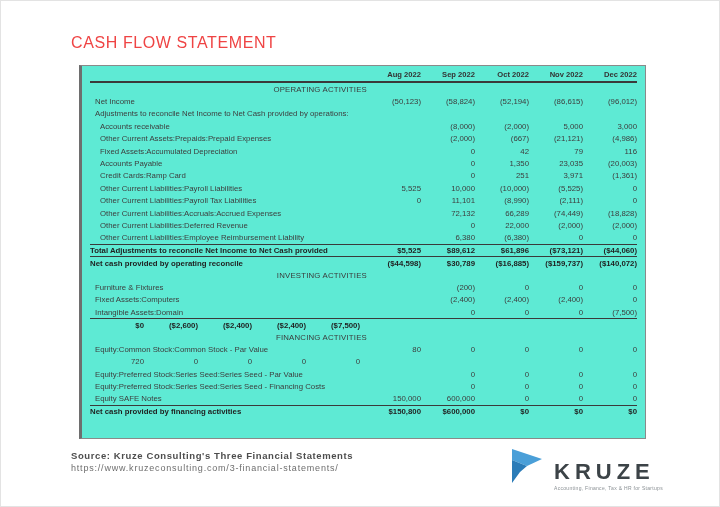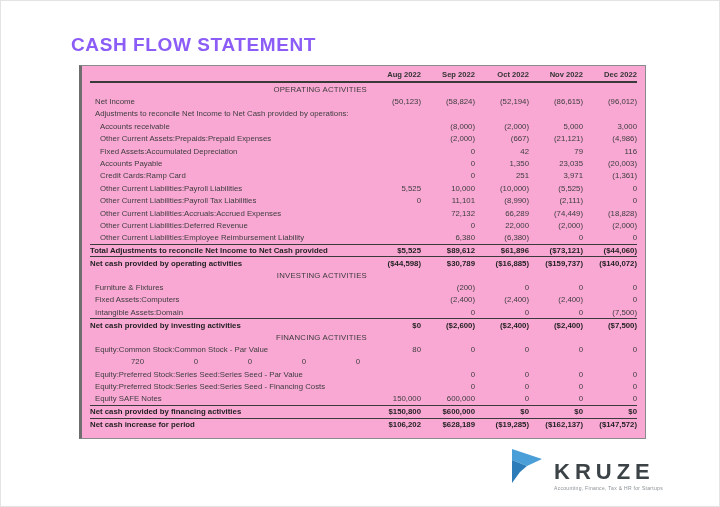--- a/index.html
+++ b/index.html
@@ -9,28 +9,28 @@
     background:#fff;
     position:relative;
     overflow:hidden;
   }
   .page {
     position:absolute; left:0; top:0; width:720px; height:507px;
     border:1px solid #e3e3e3; background:#fff;
   }
   .title {
     position:absolute; left:70px; top:33px;
-    font-size:19px; font-weight:bold; letter-spacing:0.6px;
-    color:#8b5cf6;
+    font-size:16px; font-weight:normal; letter-spacing:0.6px;
+    color:#ef4444;
   }
   .table-box {
     position:absolute; left:78px; top:64px; width:567px; height:374px;
     border:1px solid #8a8a8a;
     border-left:3px solid #6e6e6e;
-    background:#f9a8d4;
+    background:#5eead4;
     padding:2px 8px 0 8px;
   }
   .thead {
     display:flex; align-items:flex-end;
     height:15px;
     border-bottom:2px solid #3a3a3a;
   }
   .thead .lab { flex:1; }
   .thead .th {
     width:54px; text-align:right;
@@ -199,21 +199,21 @@
         </div>
         <div class="trow total ind0 rule">
           <div class="lab">Total Adjustments to reconcile Net Income to Net Cash provided</div>
           <div class="val">$5,525</div>
           <div class="val">$89,612</div>
           <div class="val">$61,896</div>
           <div class="val">($73,121)</div>
           <div class="val">($44,060)</div>
         </div>
         <div class="trow total ind0 rule">
-          <div class="lab">Net cash provided by operating activities</div>
+          <div class="lab">Net cash provided by operating reconcile</div>
           <div class="val">($44,598)</div>
           <div class="val">$30,789</div>
           <div class="val">($16,885)</div>
           <div class="val">($159,737)</div>
           <div class="val">($140,072)</div>
         </div>
         <div class="trow section ind0">
           <div class="lab">INVESTING ACTIVITIES</div>
           <div class="val"></div>
           <div class="val"></div>
@@ -239,21 +239,20 @@
         </div>
         <div class="trow item ind1">
           <div class="lab">Intangible Assets:Domain</div>
           <div class="val"></div>
           <div class="val">0</div>
           <div class="val">0</div>
           <div class="val">0</div>
           <div class="val">(7,500)</div>
         </div>
         <div class="trow total ind0 rule">
-          <div class="lab">Net cash provided by investing activities</div>
           <div class="val">$0</div>
           <div class="val">($2,600)</div>
           <div class="val">($2,400)</div>
           <div class="val">($2,400)</div>
           <div class="val">($7,500)</div>
         </div>
         <div class="trow section ind0">
           <div class="lab">FINANCING ACTIVITIES</div>
           <div class="val"></div>
           <div class="val"></div>
@@ -301,31 +300,27 @@
           <div class="val">0</div>
         </div>
         <div class="trow total ind0 rule">
           <div class="lab">Net cash provided by financing activities</div>
           <div class="val">$150,800</div>
           <div class="val">$600,000</div>
           <div class="val">$0</div>
           <div class="val">$0</div>
           <div class="val">$0</div>
         </div>
-        <div class="trow total ind0 rule">
-          <div class="lab">Net cash increase for period</div>
-          <div class="val">$106,202</div>
-          <div class="val">$628,189</div>
-          <div class="val">($19,285)</div>
-          <div class="val">($162,137)</div>
-          <div class="val">($147,572)</div>
-        </div>
       </div>
   </div>
 
+  <div class="footer-source">
+    <div class="src">Source: Kruze Consulting's Three Financial Statements</div>
+    <a class="url" href="#">https://www.kruzeconsulting.com/3-financial-statements/</a>
+  </div>
 
   <div class="logo">
     <svg class="logo-icon" viewBox="0 0 40 40">
       <polygon points="6,3 36,13 21,20 6,14" fill="#4a9fd8"></polygon>
       <polygon points="6,14 21,20 14,26 6,37" fill="#2b7cb8"></polygon>
     </svg>
     <div class="logo-text-wrap">
       <div class="logo-word">KRUZE</div>
       <div class="logo-tag">Accounting, Finance, Tax &amp; HR for Startups</div>
     </div>

